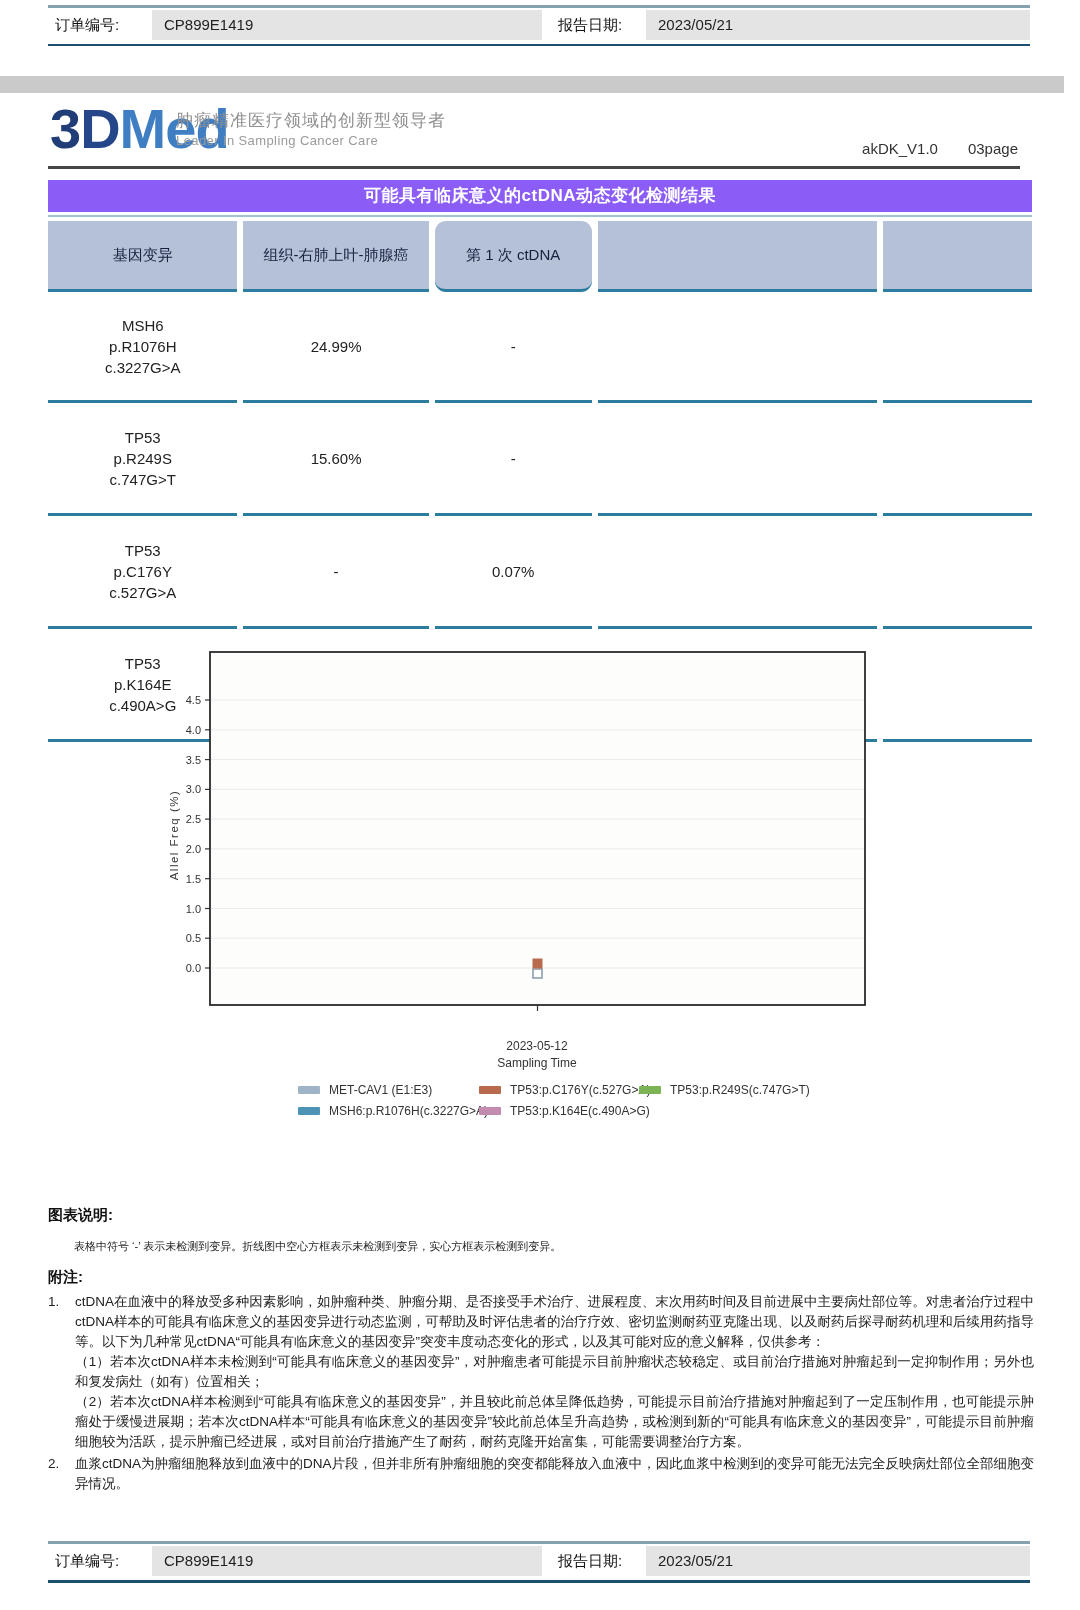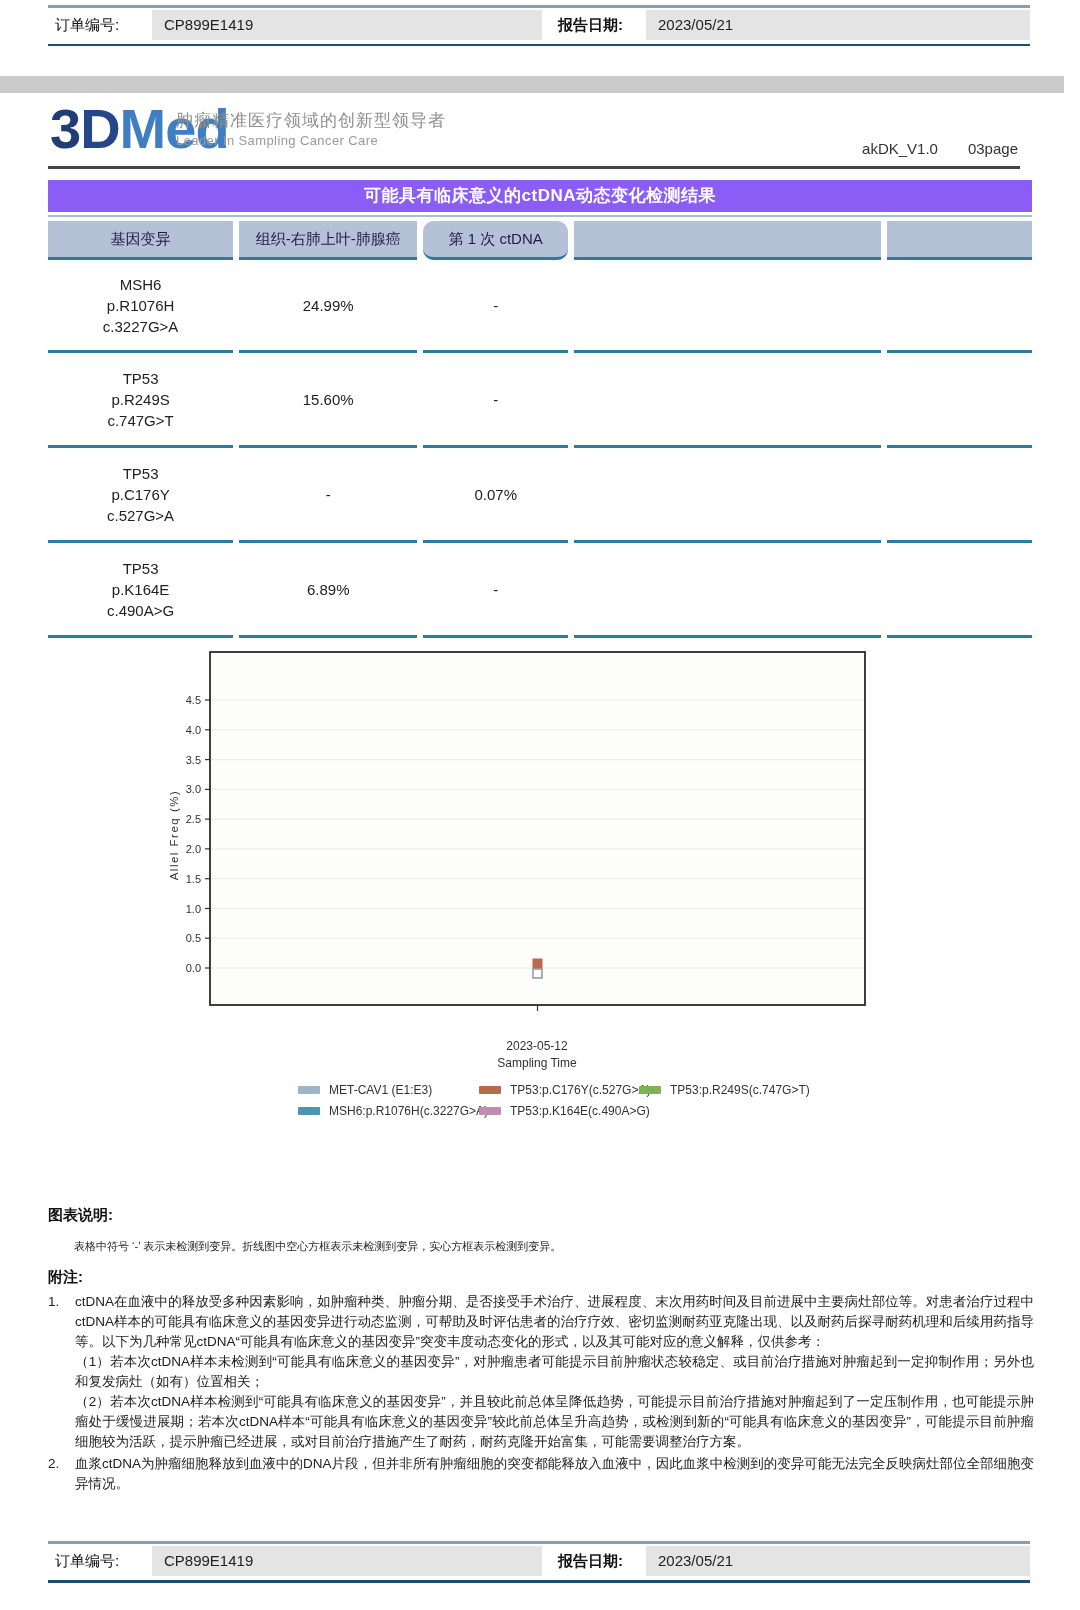--- a/index.html
+++ b/index.html
@@ -7,21 +7,21 @@
         font-family:"Liberation Sans","DejaVu Sans",sans-serif;color:#222;}
 
   
   .rule-teal{position:absolute;left:48px;width:982px;height:3px;background:#85a0ae;}
   .rule-navy{position:absolute;left:48px;width:982px;height:2px;background:#1d4f6e;}
   .order-row{position:absolute;left:0;width:1080px;height:32px;}
   .order-row .lbl{position:absolute;top:0;height:32px;line-height:32px;font-size:15px;color:#111;}
   .order-row .val{position:absolute;top:1px;height:30px;line-height:30px;background:#e4e4e4;
                   font-size:15px;color:#222;padding-left:12px;box-sizing:border-box;}
   .lbl1{left:55px;} .val1{left:152px;width:390px;}
-  .lbl2{left:558px;font-weight:bold;} .val2{left:646px;width:384px;}
+  .lbl2{left:558px;} .val2{left:646px;width:384px;}
 
   .gray-band{position:absolute;left:0;top:76px;width:1080px;height:17px;background:#cacaca;}
 
   
   .logo{position:absolute;left:50px;top:104px;font-size:56px;font-weight:bold;letter-spacing:-1px;line-height:50px;}
   .logo .l3{color:#203d77;} .logo .ld{color:#25478a;} .logo .lmed{color:#3f7ec2;}
   .tagline{position:absolute;left:176px;top:110px;}
   .tagline .cn{font-size:17px;color:#8f8f8f;letter-spacing:1px;line-height:22px;}
   .tagline .en{font-size:13px;color:#9a9a9a;letter-spacing:.4px;line-height:18px;}
   .version-box{position:absolute;left:760px;top:140px;width:258px;text-align:right;font-size:15px;color:#333;}
@@ -29,21 +29,21 @@
   .version-box .gap{width:30px;}
   .header-rule{position:absolute;left:48px;top:166px;width:972px;height:3px;background:#454545;}
 
   
   .title-bar{position:absolute;left:48px;top:180px;width:984px;height:32px;background:#8b5cf6;
              color:#fff;font-size:17px;font-weight:bold;text-align:center;line-height:32px;letter-spacing:.5px;}
   .title-underline{position:absolute;left:48px;top:215px;width:984px;height:2px;background:#9fc3d0;}
 
   
   table.results{position:absolute;left:42px;top:221px;border-collapse:separate;border-spacing:6px 0;width:996px;}
-  table.results td{padding:0;}
+  table.results td{padding:16px;}
   .results thead td{background:#b5c1d7;height:36px;text-align:center;vertical-align:middle;
                     font-size:15px;color:#18203e;border-bottom:3px solid #2b7c9e;}
   .results tbody td{border-bottom:3px solid #2b7c9e;text-align:center;vertical-align:middle;
                     font-size:15px;color:#222;line-height:21px;}
   .results .c1{width:184px;} .results .c2{width:177px;} .results .c3{width:144px;border-radius:11px;}
   .results .c4{width:305px;} .results .c5{width:144px;}
   .results .gene{white-space:pre-line;padding:7px 0;}
   .results .h76 td{height:76px;} .results .h62 td{height:62px;} .results .h78 td{height:78px;}
 
   

